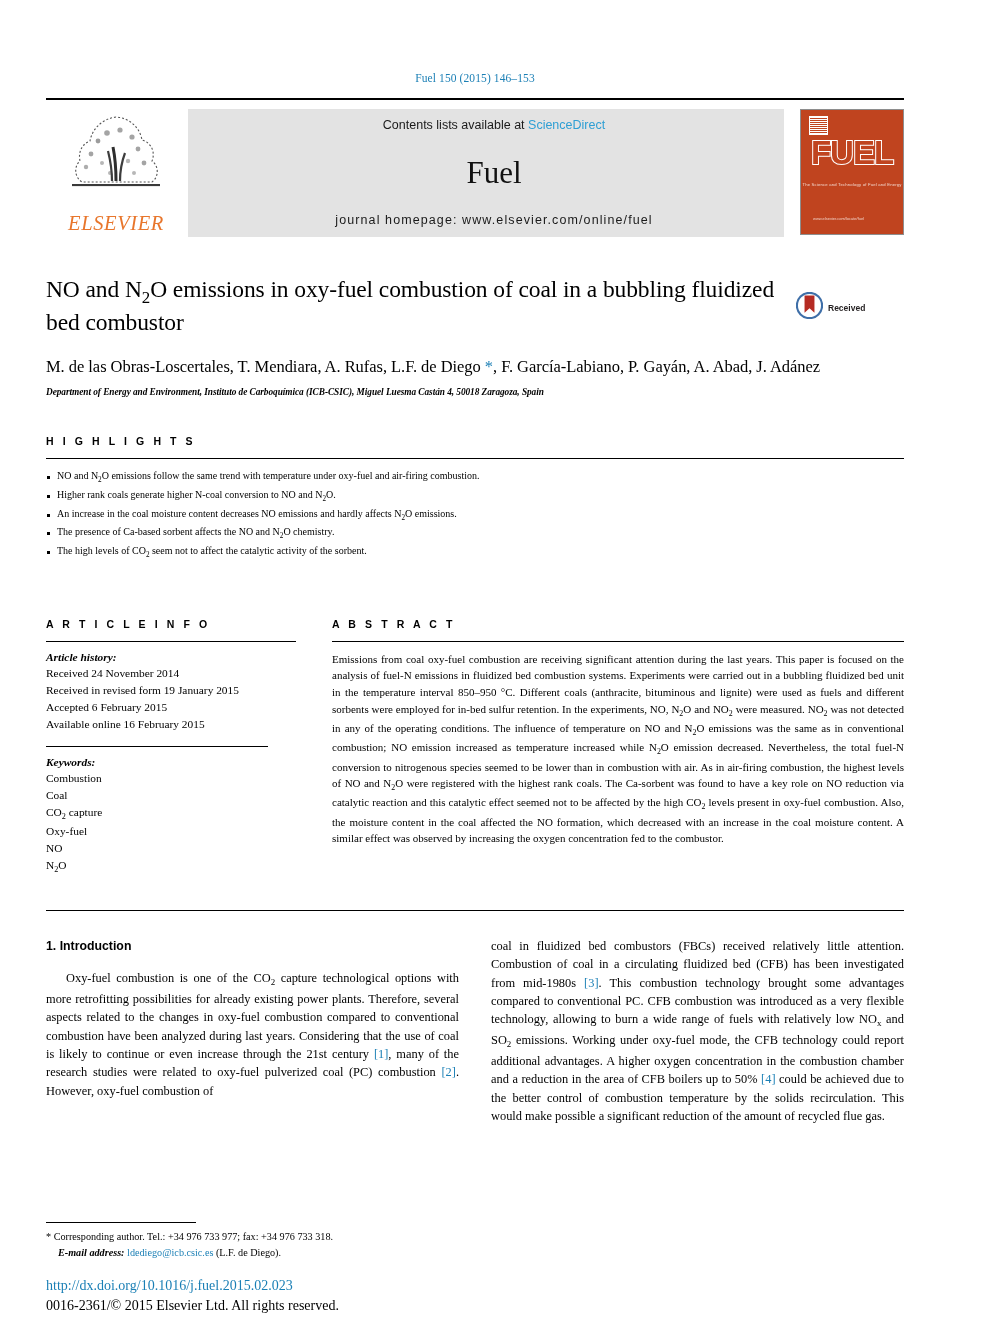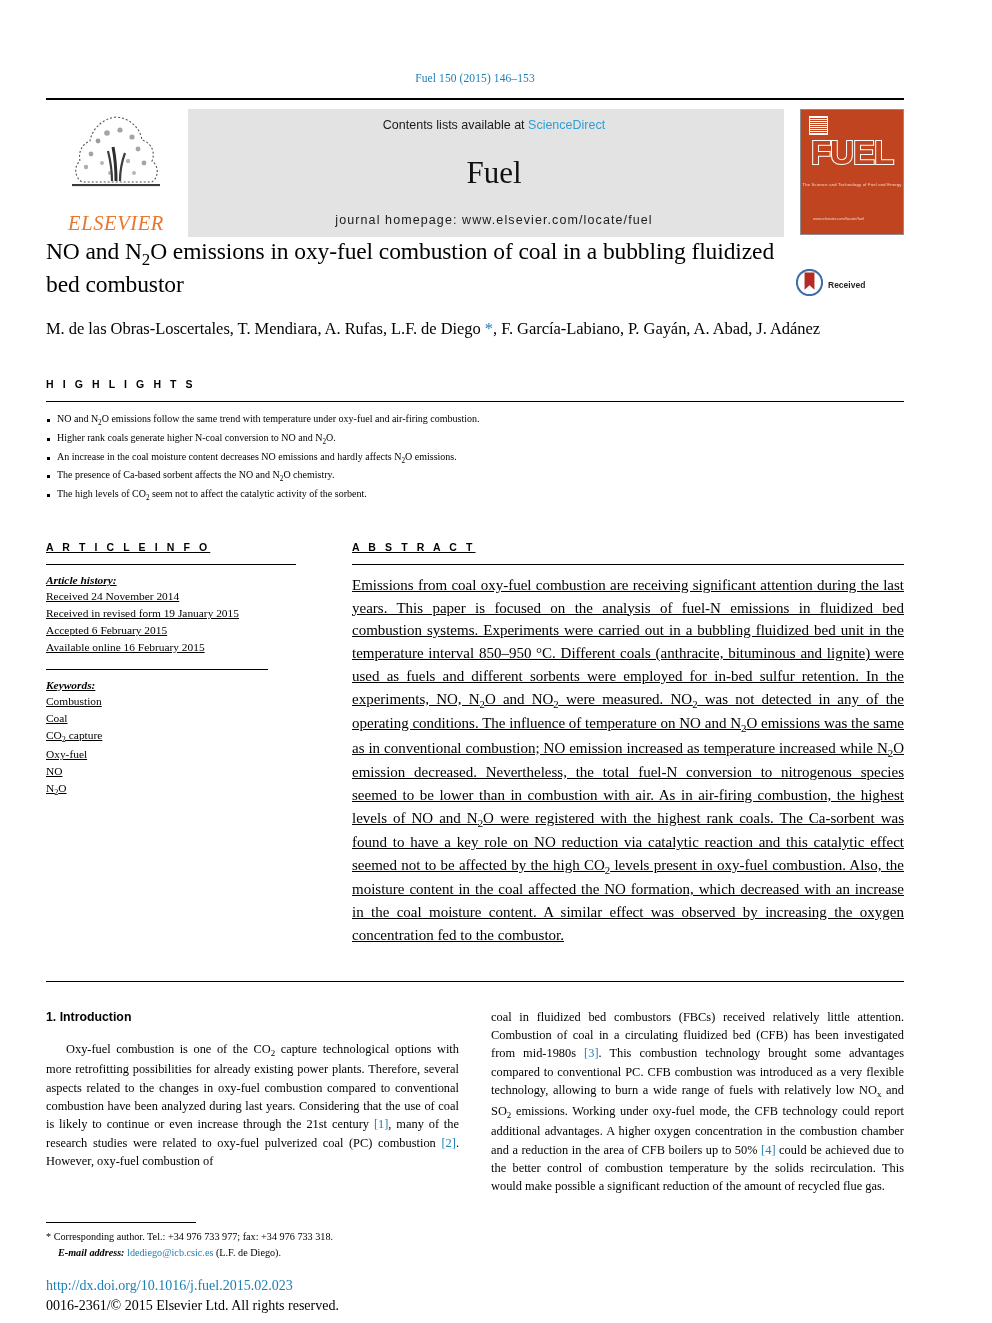--- a/index.html
+++ b/index.html
@@ -143,22 +143,23 @@
     left: 12px; bottom: 12px;
     font-family: "Liberation Sans", sans-serif;
     font-size: 4px;
     color: #f0cfc4;
     line-height: 1.5;
     text-align: left;
   }
 
   
   .title-area {
-    display: flex;
-    align-items: flex-end;
+    margin-top: 38px;
+    display: flex;
+    align-items: center;
   }
   .title-text {
     flex: 1 1 auto;
     padding-right: 14px;
   }
   h1.paper-title {
     font-family: "Liberation Serif", serif;
     font-size: 23.5px;
     font-weight: normal;
     line-height: 1.27;
@@ -227,24 +228,23 @@
     content: "";
     position: absolute;
     left: 1px;
     top: 8px;
     width: 3px; height: 3px;
     background: #000;
   }
 
   
   .info-abs {
-    margin-top: 36px;
-    display: flex;
-    gap: 56px;
-    text-decoration: underline;
+    margin-top: 56px;
+    display: flex;
+    gap: 36px;
   }
   .col-info { flex: 0 0 250px; }
   .col-abs  { flex: 1 1 auto; }
 
   .info-rule {
     border-top: 1.4px solid #000;
     margin-top: 11px;
     margin-bottom: 7px;
   }
   .info-block {
@@ -259,21 +259,21 @@
     border-top: 1.2px solid #000;
     margin: 13px 0 7px 0;
     width: 222px;
   }
   .abs-rule {
     border-top: 1.4px solid #000;
     margin-top: 11px;
     margin-bottom: 9px;
   }
   .abs-body {
-    font-size: 15px;
+    font-size: 11px;
     line-height: 1.52;
     text-align: justify;
   }
   .abs-copy {
     margin-top: 9px;
     text-align: right;
     font-size: 11.6px;
   }
 
   
@@ -362,21 +362,21 @@
           </g>
           <rect x="8" y="73" width="88" height="2.1" fill="#3a3a3a"></rect>
         </svg>
       </span>
       <span class="elsevier-word">ELSEVIER</span>
     </div>
 
     <div class="banner">
       <div class="banner-top"><span>Contents lists available at </span><span class="sd">ScienceDirect</span></div>
       <div class="banner-title">Fuel</div>
-      <div class="banner-home">journal homepage: www.elsevier.com/locate/fuel</div>
+      <div class="banner-home">journal homepage: www.elsevier.com/online/fuel</div>
     </div>
 
     <div class="cover">
       <div class="cover-inner">
         <div class="cover-elsmark"></div>
         <div class="cover-fuel">FUEL</div>
         <div class="cover-sub">The Science and Technology of Fuel and Energy</div>
         <div class="cover-bot">www.elsevier.com/locate/fuel</div>
       </div>
     </div>
@@ -391,20 +391,21 @@
         <svg width="27" height="27" viewBox="0 0 30 30" aria-hidden="true">
           <circle cx="15" cy="15" r="14" fill="#ffffff" stroke="#3f6fa8" stroke-width="2.4"></circle>
           <path d="M9.5 4 h11 v19 l-5.5 -5 l-5.5 5 Z" fill="#b52b23"></path>
         </svg>
       </span>
       <span class="crossmark-label">Received</span>
     </div>
   </div>
 
   <div class="authors"><span>M. de las Obras-Loscertales, T. Mendiara, A. Rufas, L.F. de Diego <span class="star">*</span>, F. García-Labiano, P. Gayán, A. Abad, J. Adánez</span></div>
+  <div class="affil">Department of Energy and Environment, Instituto de Carboquímica (ICB-CSIC), Miguel Luesma Castán 4, 50018 Zaragoza, Spain</div>
 
   <div class="highlights">
     <div class="sec-label">H I G H L I G H T S</div>
     <div class="hl-rule"></div>
     <ul class="hl-list">
       <li>NO and N<sub>2</sub>O emissions follow the same trend with temperature under oxy-fuel and air-firing combustion.</li>
       <li>Higher rank coals generate higher N-coal conversion to NO and N<sub>2</sub>O.</li>
       <li>An increase in the coal moisture content decreases NO emissions and hardly affects N<sub>2</sub>O emissions.</li>
       <li>The presence of Ca-based sorbent affects the NO and N<sub>2</sub>O chemistry.</li>
       <li>The high levels of CO<sub>2</sub> seem not to affect the catalytic activity of the sorbent.</li>

